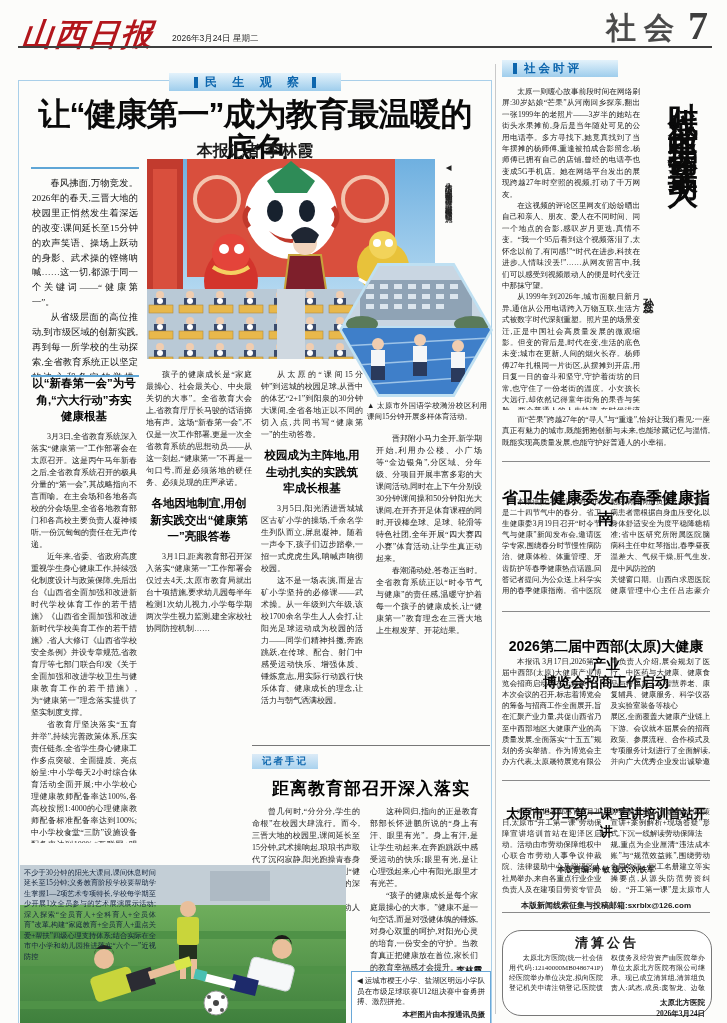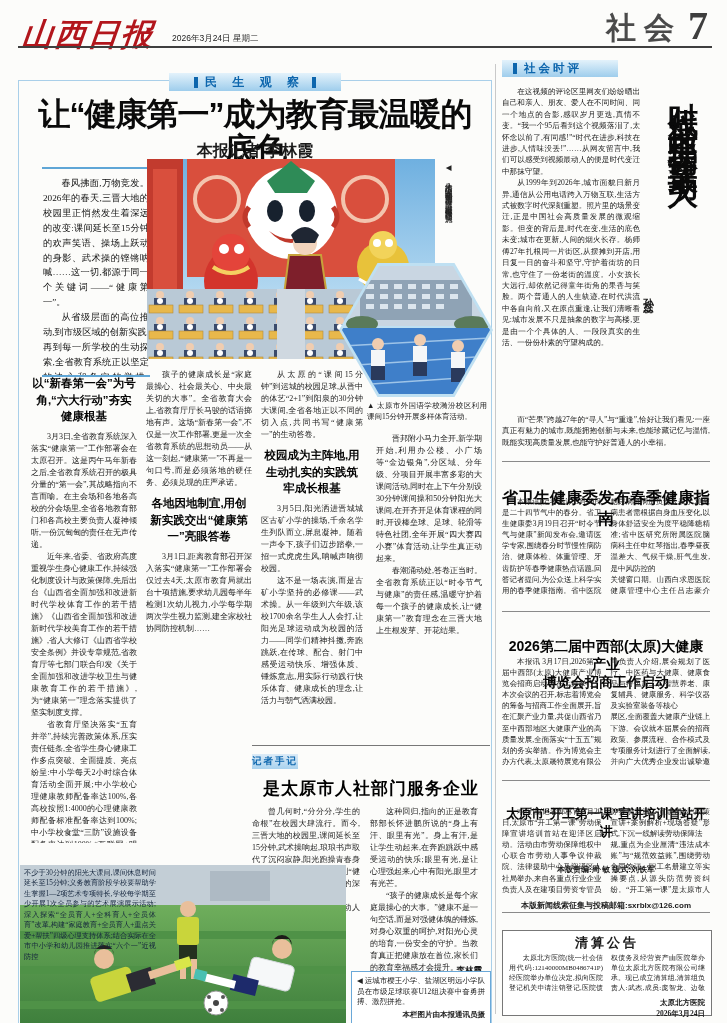--- a/index.html
+++ b/index.html
@@ -18,31 +18,31 @@
           font-family:"Liberation Sans",sans-serif;font-weight:bold;display:flex;
           align-items:center;justify-content:center;font-size:12px;letter-spacing:6px;}
   .banner .bar{display:inline-block;width:4px;height:11px;background:#0d66ad;margin:0 7px;}
   .banner2{justify-content:flex-start;padding-left:4px;letter-spacing:3px;font-size:11.5px;}
   
   .featbox{border:1px solid #a9cfe9;}
   .mainhead{font-family:"Liberation Sans","DejaVu Sans",sans-serif;font-weight:900;
             font-size:32px;letter-spacing:-1px;text-align:center;color:#0a0a0a;line-height:1.1;}
   .byline{font-size:16px;font-weight:bold;text-align:center;font-family:"Liberation Sans",sans-serif;}
   .intro{font-size:9.2px;line-height:1.62;text-align:justify;color:#111;
-         border-top:2px solid #5fa6d6;border-bottom:2px solid #5fa6d6;padding:7px 1px;overflow:hidden;margin-left:11px;}
+         border-top:2px solid #5fa6d6;border-bottom:2px solid #5fa6d6;padding:7px 1px;overflow:hidden;}
   .bt{font-size:8px;line-height:1.5;text-align:justify;overflow:hidden;}
   .bt p,.intro p{margin:0;text-indent:2em;}
   .subhead{font-family:"Liberation Sans",sans-serif;font-weight:bold;font-size:11.5px;
            line-height:1.45;text-align:center;margin:6px 0;color:#050505;}
   .vcap{writing-mode:vertical-rl;font-size:7.5px;line-height:1.35;color:#222;letter-spacing:1px;}
   .pcap{font-size:7.5px;line-height:1.4;color:#222;text-align:justify;}
   .notesbox{border-top:1px solid #777;}
   .noteslabel{display:inline-block;background:linear-gradient(180deg,#dcebf7,#a9d2ee);
               color:#0d66ad;font-family:"Liberation Sans",sans-serif;font-weight:bold;
-              font-size:9.5px;padding:1px 0;letter-spacing:2px;}
+              font-size:9.5px;padding:1px 10px;letter-spacing:2px;}
   .noteshead{font-size:17px;font-weight:bold;text-align:center;letter-spacing:1px;color:#000;}
   .sig{font-weight:bold;text-align:right;font-size:8.5px;}
   .capbox{border:1px solid #6aa8d8;background:#fff;padding:4px 5px;}
   .capcredit{font-weight:bold;text-align:right;font-size:7.5px;margin-top:2px;}
   
   .vdiv{border-left:1px solid #c9c9c9;}
   .essay{font-size:7.6px;line-height:11.4px;text-align:justify;overflow:hidden;}
   .essay p{margin:0;text-indent:2em;}
   .vhead{writing-mode:vertical-rl;font-size:30px;font-weight:bold;letter-spacing:7px;
          color:#0a0a0a;font-family:"Liberation Serif",serif;}
@@ -208,21 +208,21 @@
       <p>这不是一场表演,而是古矿小学坚持的必修课——武术操。从一年级到六年级,该校1700余名学生人人会打,让阳光足球运动成为校园的活力——同学们精神抖擞,奔跑跳跃,在传球、配合、射门中感受运动快乐、增强体质、锤炼意志,用实际行动践行快乐体育、健康成长的理念,让活力与朝气洒满校园。</p>
     </div>
 
     <div class="abs bt" style="left:357px;top:352px;width:106px;height:308px;">
       <p>晋邦附小马力全开,新学期开始,利用办公楼、小广场等“金边银角”,分区域、分年级、分项目开展丰富多彩的大课间活动,同时在上下午分别设30分钟课间操和50分钟阳光大课间,在开齐开足体育课程的同时,开设棒垒球、足球、轮滑等特色社团,全年开展“四大赛四小赛”体育活动,让学生真正动起来。</p>
       <p>春潮涌动处,答卷正当时。全省教育系统正以“时令节气与健康”的责任感,温暖守护着每一个孩子的健康成长,让“健康第一”教育理念在三晋大地上生根发芽、开花结果。</p>
     </div>
 
     <div class="abs notesbox" style="left:233px;top:664px;width:238px;padding-top:4px;">
       <span class="noteslabel">记者手记</span>
-      <div class="noteshead" style="margin:8px 0 6px 0;">是太原市人社部门服务企业</div>
+      <div class="noteshead" style="margin:8px 0 6px 0;">距离教育部召开深入落实</div>
       <div style="display:flex;gap:10px;">
         <div class="bt" style="width:108px;height:108px;">
           <p>曾几何时,“分分分,学生的命根”在校园大肆流行。而今,三晋大地的校园里,课间延长至15分钟,武术操响起,琅琅书声取代了沉闷寂静,阳光跑操青春身姿翩跹——从“分数第一”到“健康第一”,正是对教育本质的深刻回归。</p>
           <p>运动便成为校园里最动人的风景,孩子们在课间跳皮筋、踢毽子,在大课间里尽情奔跑。</p>
         </div>
         <div class="bt" style="width:108px;height:224px;">
           <p>这种回归,指向的正是教育部部长怀进鹏所说的“身上有汗、眼里有光”。身上有汗,是让学生动起来,在奔跑跳跃中感受运动的快乐;眼里有光,是让心理强起来,心中有阳光,眼里才有光芒。</p>
           <p>“孩子的健康成长是每个家庭最操心的大事。”健康不是一句空话,而是对强健体魄的锤炼,对身心双重的呵护,对阳光心灵的培育,一份安全的守护。当教育真正把健康放在首位,家长们的教育幸福感才会提升。</p>
           <p>从“分数第一”到“健康第一”,转变的不仅是理念,更是对每一个生命个体的尊重与守护。这,才是教育最温暖的底色。</p>
         </div>
@@ -286,20 +286,21 @@
   </div>
 
   <div class="abs vdiv" style="left:495px;top:64px;height:950px;"></div>
 
   <div class="abs banner banner2" style="left:502px;top:60px;width:112px;height:17px;">
     <span class="bar"></span>
     <span>社会时评</span>
   </div>
 
   <div class="abs essay" style="left:502px;top:86px;width:138px;height:324px;">
+    <p>太原一则暖心故事前段时间在网络刷屏:30岁姑娘“芒果”从河南回乡探亲,翻出一张1999年的老照片——3岁半的她站在街头水果摊前,身后是当年随处可见的公用电话亭。多方寻找下,她竟真找到了当年摆摊的杨师傅,重逢被拍成合影留念,杨师傅已拥有自己的店铺,曾经的电话亭也变成5G手机店。她在网络平台发出的展现跨越27年时空照的视频,打动了千万网友。</p>
     <p>在这视频的评论区里网友们纷纷晒出自己和亲人、朋友、爱人在不同时间、同一个地点的合影,感叹岁月更迭,真情不变。“我一个95后看到这个视频落泪了,太怀念以前了,有同感!”“时代在进步,科技在进步,人情味没丢!”……从网友留言中,我们可以感受到视频最动人的便是时代变迁中那抹守望。</p>
     <p>从1999年到2026年,城市面貌日新月异,通信从公用电话跨入万物互联,生活方式被数字时代深刻重塑。照片里的场景变迁,正是中国社会高质量发展的微观缩影。但变的背后是,时代在变,生活的底色未变;城市在更新,人间的烟火长存。杨师傅27年扎根同一片街区,从摆摊到开店,用日复一日的奋斗和坚守,守护着街坊的日常,也守住了一份老街的温度。小女孩长大远行,却依然记得童年街角的果香与笑脸。两个普通人的人生轨迹,在时代洪流中各自向前,又在原点重逢,让我们清晰看见:城市发展不只是抽象的数字与高楼,更是由一个个具体的人、一段段真实的生活、一份份朴素的守望构成的。</p>
 
   </div>
   <div class="abs vauthor" style="left:641px;top:290px;height:60px;">孙蕊</div>
   <div class="abs vhead" style="left:662px;top:78px;height:356px;">时代变迁中那抹守望最动人</div>
   <div class="abs essay" style="left:502px;top:414px;width:208px;height:42px;">
     <p>而“芒果”跨越27年的“寻人”与“重逢”,恰好让我们看见:一座真正有魅力的城市,既能拥抱创新与未来,也能珍藏记忆与温情,既能实现高质量发展,也能守护好普通人的小幸福。</p>
   </div>
 
@@ -327,21 +328,21 @@
   <div class="abs arthead" style="left:502px;top:786px;width:208px;font-size:13px;letter-spacing:-0.5px;">太原市“开工第一课”宣讲培训首站开讲</div>
   <div class="abs artcols" style="left:502px;top:806px;width:208px;height:90px;">
     <p>本报讯(记者韩林霄)3月20日,太原市“开工第一课”劳动保障宣讲培训首站在迎泽区启动。活动由市劳动保障维权中心联合市劳动人事争议仲裁院、法律援助中心及迎泽区人社局举办,来自各重点行业企业负责人及在建项目劳资专管员等参加培训。宣讲团以“政策宣讲+案例解析+现场答疑”形式,下沉一线解读劳动保障法</p>
     <p style="text-indent:0;">规,重点为企业厘清“违法成本账”与“规范效益账”,围绕劳动合同签订、职工名册建立等实操要点,从源头防范劳资纠纷。“开工第一课”是太原市人社部门服务企业、优化营商环境的一项具体举措。活动负责人表示,活动将陆续覆盖太原其他县(区)建筑工地及民营企业,推动形成依法用工、依法维权氛围,为地方经济高质量发展贡献人社力量。</p>
   </div>
 
   <div class="abs centerline" style="left:502px;top:900px;width:208px;">本版新闻线索征集与投稿邮箱:sxrblx@126.com</div>
   <div class="abs hr" style="left:502px;top:912px;width:208px;"></div>
   <div class="abs centerline" style="left:502px;top:864px;width:208px;">本版责编:周 敏  版式:刘铁军</div>
 
-  <div class="abs notice" style="left:502px;top:930px;width:196px;height:78px;">
+  <div class="abs notice" style="left:502px;top:930px;width:196px;height:78px;border-radius:19px;">
     <div class="noticetitle">清算公告</div>
     <div class="noticecols" style="height:44px;margin-top:1px;">
       <p>太原北方医院(统一社会信用代码:12140000MB0486741P)经医院举办单位决定,拟向医院登记机关申请注销登记,医院债权债务及经营资产由医院举办单位太原北方医院有限公司继承。现已成立清算组,清算组负责人:武杰,成员:庞智龙、边敬田、陈妍、张瑞、耿洁等。电话:15834159414。</p>
 
     </div>
     <div class="noticesig">太原北方医院</div>
     <div class="noticesig">2026年3月24日</div>
   </div>
 
 </div>

